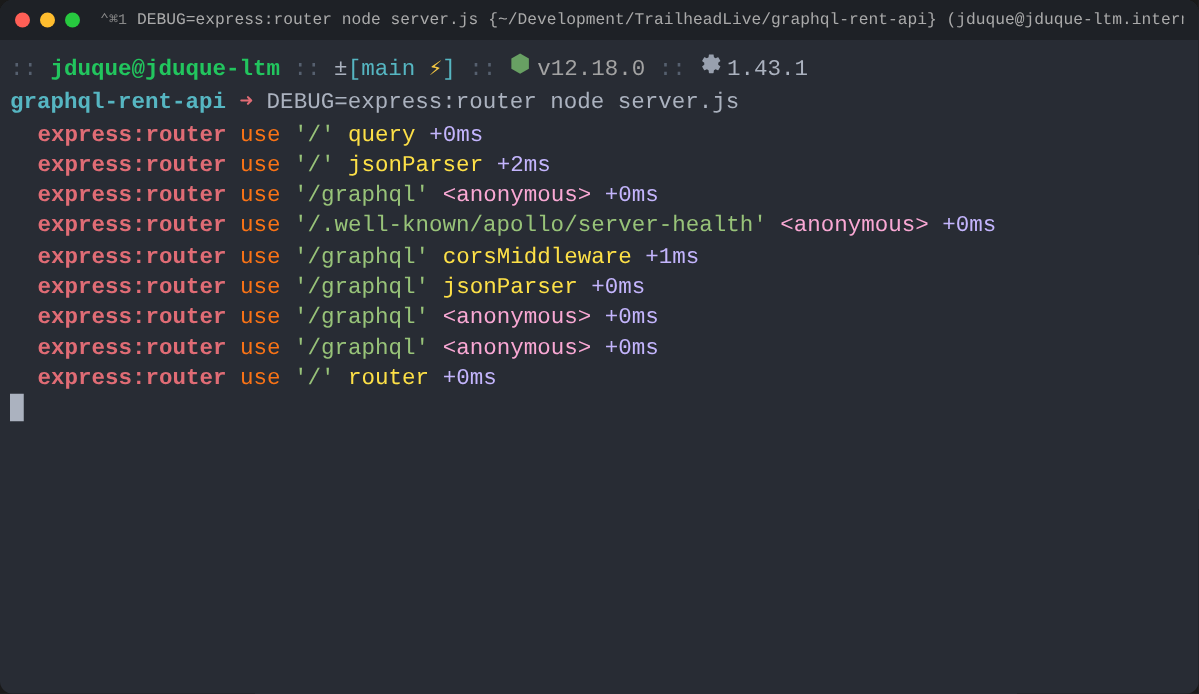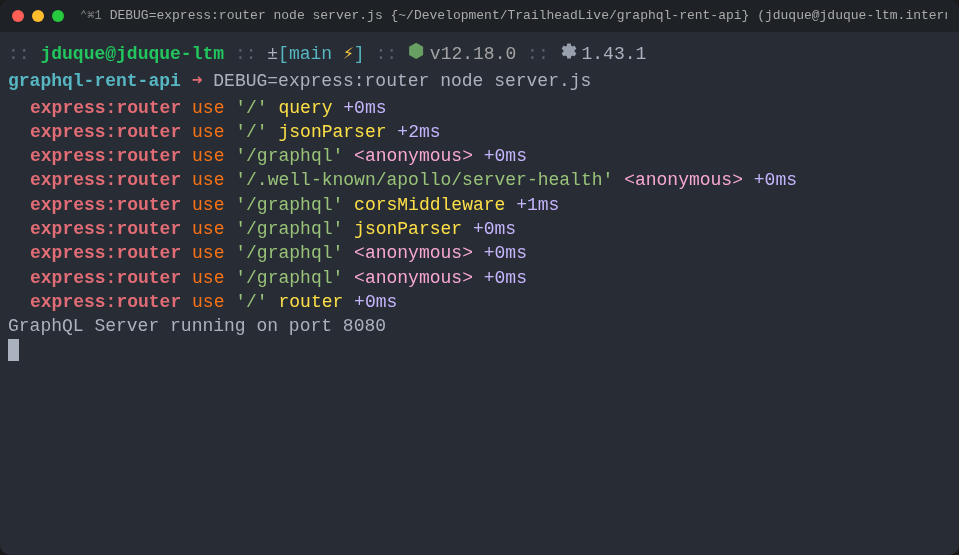--- a/index.html
+++ b/index.html
@@ -158,21 +158,18 @@
         <div class="log-line indent"><span class="namespace">express:router</span> <span class="verb">use</span> <span class="path">'/'</span> <span class="handler">jsonParser</span> <span class="timing">+2ms</span></div>
         <div class="log-line indent"><span class="namespace">express:router</span> <span class="verb">use</span> <span class="path">'/graphql'</span> <span class="anon">&lt;anonymous&gt;</span> <span class="timing">+0ms</span></div>
         <div class="log-line indent"><span class="namespace">express:router</span> <span class="verb">use</span> <span class="path">'/.well-known/apollo/server-health'</span> <span class="anon">&lt;anonymous&gt;</span> <span class="timing">+0ms</span></div>
         <div class="log-line indent"><span class="namespace">express:router</span> <span class="verb">use</span> <span class="path">'/graphql'</span> <span class="handler">corsMiddleware</span> <span class="timing">+1ms</span></div>
         <div class="log-line indent"><span class="namespace">express:router</span> <span class="verb">use</span> <span class="path">'/graphql'</span> <span class="handler">jsonParser</span> <span class="timing">+0ms</span></div>
         <div class="log-line indent"><span class="namespace">express:router</span> <span class="verb">use</span> <span class="path">'/graphql'</span> <span class="anon">&lt;anonymous&gt;</span> <span class="timing">+0ms</span></div>
         <div class="log-line indent"><span class="namespace">express:router</span> <span class="verb">use</span> <span class="path">'/graphql'</span> <span class="anon">&lt;anonymous&gt;</span> <span class="timing">+0ms</span></div>
         <div class="log-line indent"><span class="namespace">express:router</span> <span class="verb">use</span> <span class="path">'/'</span> <span class="handler">router</span> <span class="timing">+0ms</span></div>
       </div>
 
-    <div class="log-line">
-      <span class="plain">GraphQL Server running on port 8080</span>
-    </div>
 
     <div class="log-line">
       <span class="cursor"></span>
     </div>
   </div>
 </div>
 
 </body></html>

